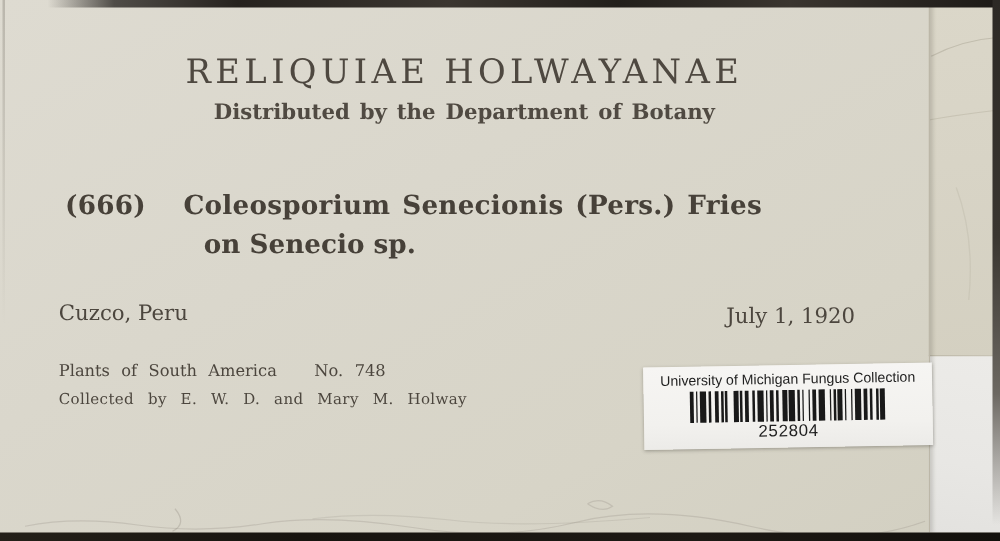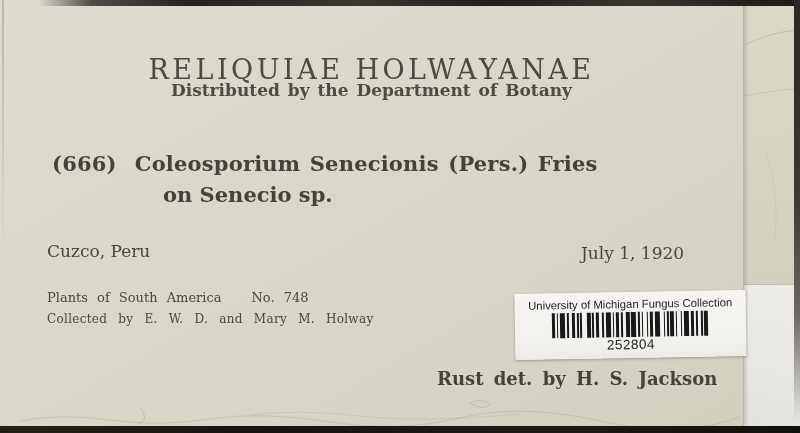--- a/index.html
+++ b/index.html
@@ -57,37 +57,37 @@
     background: linear-gradient(to right, #242019 0%, #17140f 30%, #1d1914 70%, #12100c 100%);
   }
   .right-strip {
     position: absolute; left: 794px; top: 0; width: 6px; height: 420px;
     background: linear-gradient(to bottom, #2c2925 0%, #3a3630 45%, #6c6862 75%, rgba(170,166,158,0) 100%);
   }
 
   
   .ink { color: #4c463e; }
   .title {
-    position: absolute; top: 54px; left: 0; width: 743px;
+    position: absolute; top: 42px; left: 0; width: 743px;
     text-align: center; font-size: 27px; letter-spacing: 3.5px;
     color: #4e4840;
   }
   .subline {
     position: absolute; left: 0; width: 743px; text-align: center;
     font-size: 17px; font-weight: 700; word-spacing: 2px; color: #504a42;
   }
   .sub1 { top: 80px; }
   .sub2 { top: 102px; }
 
   .species-line {
     position: absolute; top: 151px; left: 52px;
     font-size: 21px; font-weight: 700; color: #474139;
     letter-spacing: .2px; word-spacing: 2px;
   }
-  .species-num { margin-right: 18px; }
+  .species-num { margin-right: 30px; }
   .host-line {
     position: absolute; top: 182px; left: 163px;
     font-size: 21px; font-weight: 700; color: #474139;
   }
 
   .locality { position: absolute; top: 241px; left: 47px; font-size: 17px; }
   .date     { position: absolute; top: 243px; left: 581px; font-size: 17px; }
 
   .series-line { position: absolute; top: 290px; left: 47px; font-size: 13px; word-spacing: 5px; }
   .series-num  { margin-left: 30px; }
@@ -144,21 +144,20 @@
     <div class="host-line">on Senecio sp.</div>
 
     <div class="locality ink">Cuzco, Peru</div>
     <div class="date ink">July 1, 1920</div>
 
     <div class="series-line ink">
       <span>Plants of South America</span><span class="series-num">No. 748</span>
     </div>
     <div class="collectors ink">Collected by E. W. D. and Mary M. Holway</div>
 
-    <div class="det-line">Rust det. by H. S. Jackson</div>
 
     <svg class="fiber-svg" width="743" height="31">
       <path d="M20 26 Q 60 18 110 25 T 210 24 T 330 27 T 460 23 T 600 26 T 740 22" stroke="#8a857a" stroke-width="1" fill="none" opacity=".25"></path>
       <path d="M140 12 Q 150 24 138 30" stroke="#8a857a" stroke-width="1" fill="none" opacity=".3"></path>
       <path d="M470 8 Q 480 2 490 10 Q 482 16 470 8" stroke="#8a857a" stroke-width="1" fill="none" opacity=".25"></path>
       <path d="M250 20 Q 300 14 360 21 T 520 19" stroke="#938e82" stroke-width="1" fill="none" opacity=".2"></path>
     </svg>
   </div>
 
   <div class="barcode-label">

